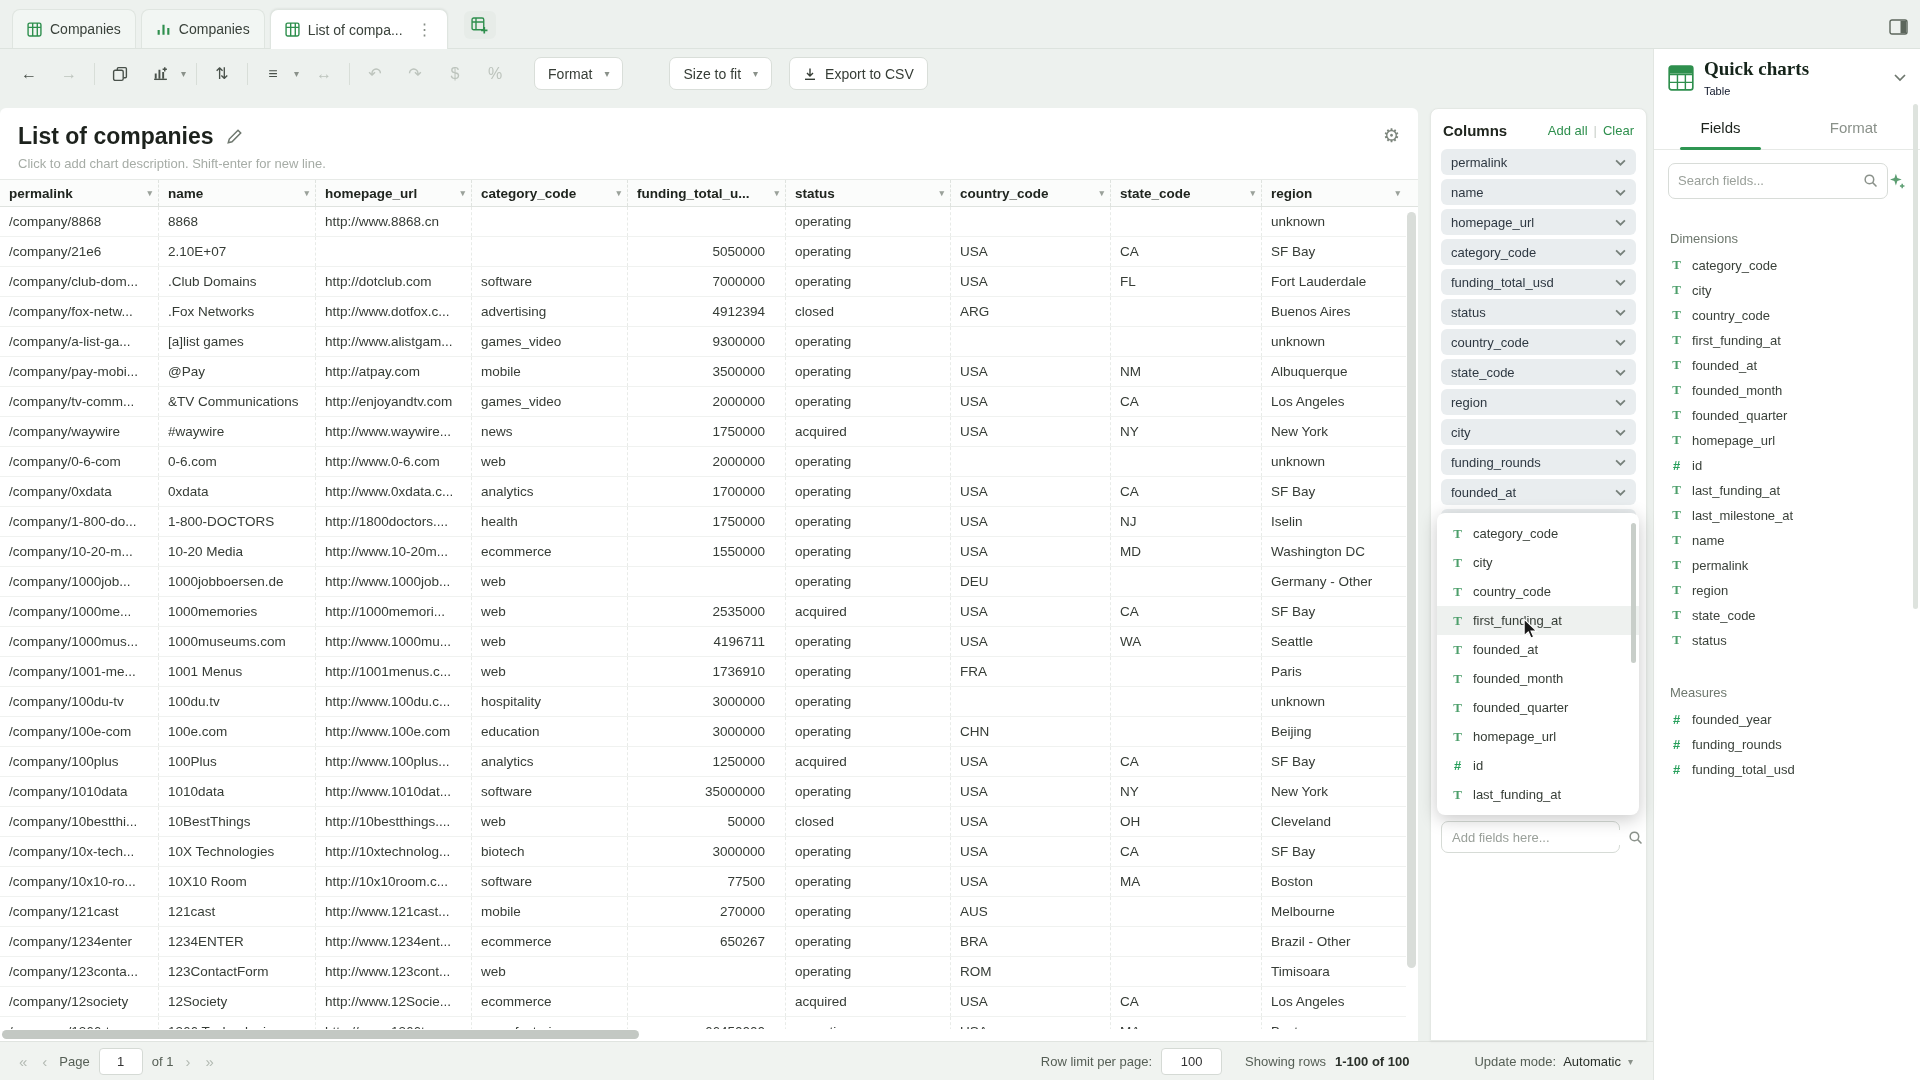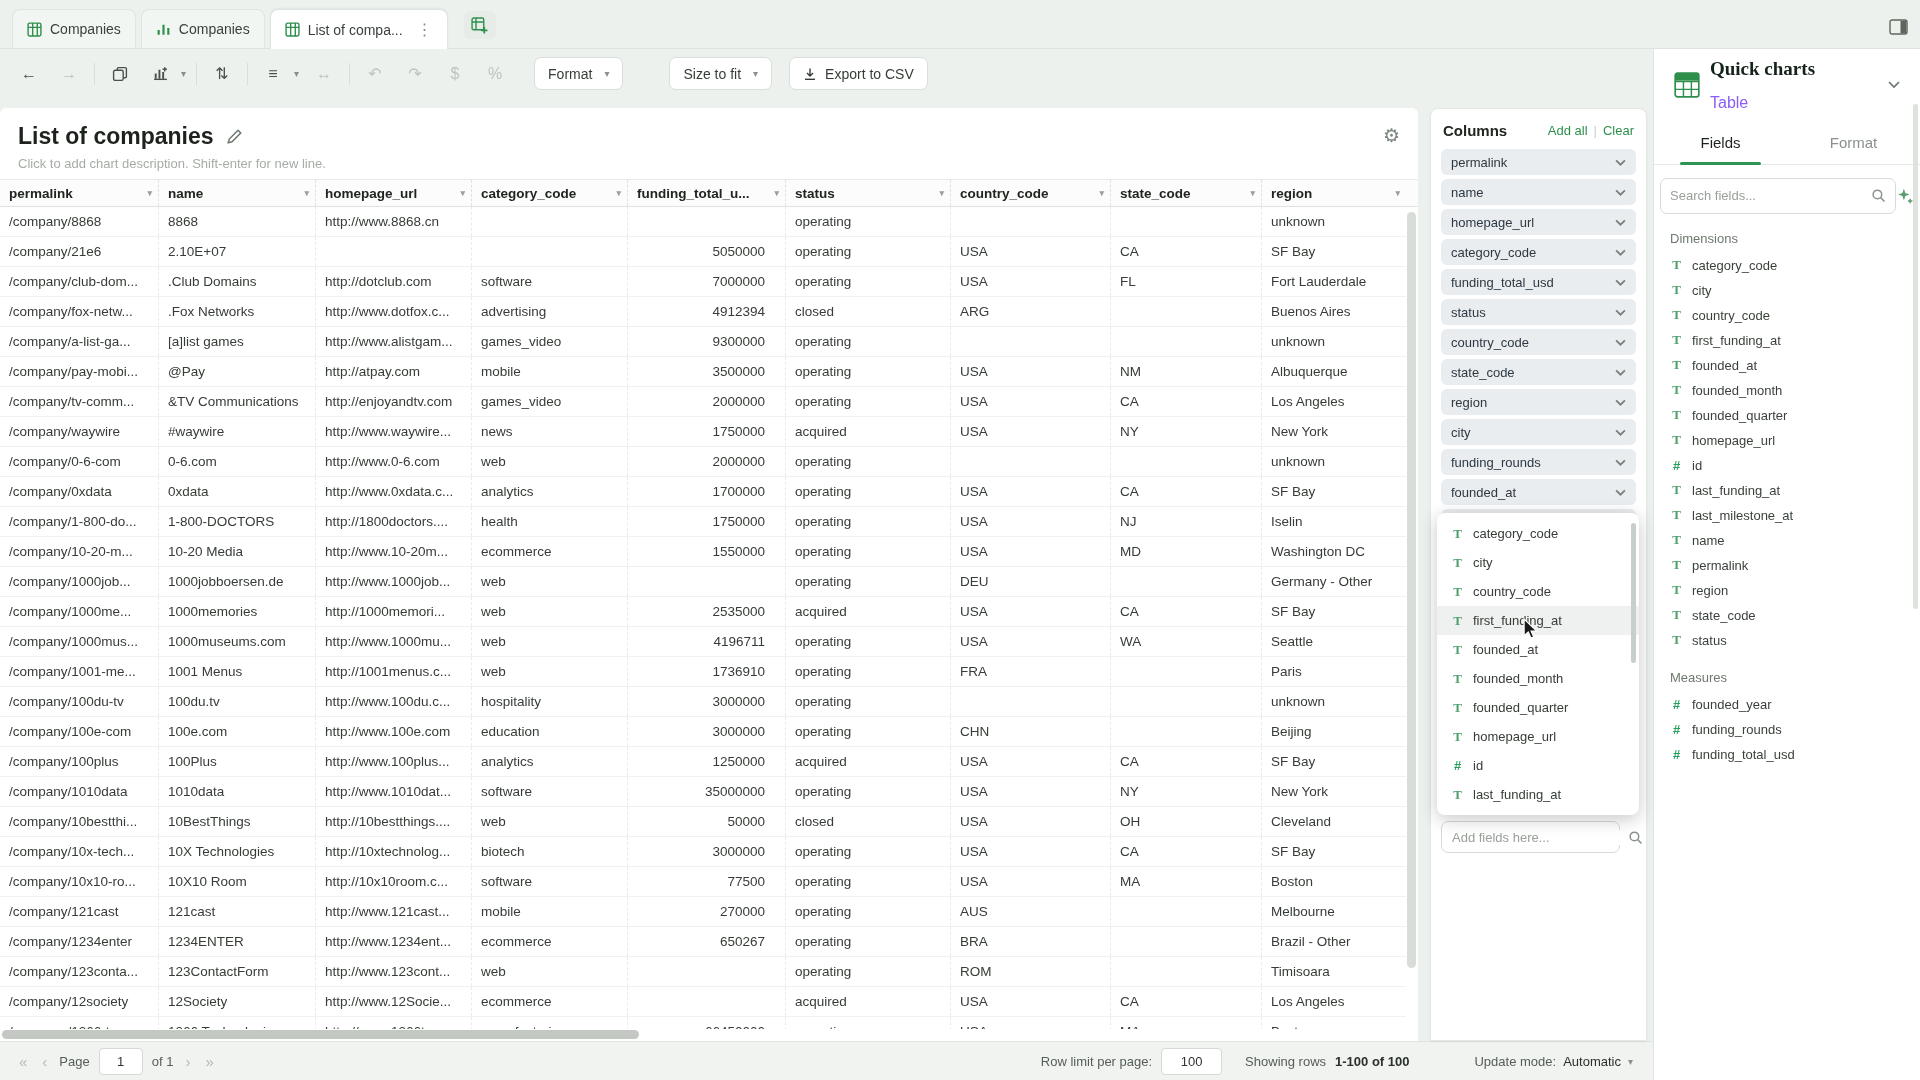--- a/index.html
+++ b/index.html
@@ -87,34 +87,34 @@
 
 .statusbar{flex:0 0 39px;display:flex;align-items:center;padding:0 16px;background:#f0f3f0;border-top:1px solid #e0e4e0;font-size:13px;color:#555e55;gap:9px}
 .pg-ic{color:#b3bab3;font-size:15px;cursor:pointer;padding:0 3px}
 .sb-input{width:44px;height:27px;border:1px solid #d5dad5;border-radius:4px;background:#fff;text-align:center;font-size:13px;font-family:inherit;color:#333;outline:none}
 .sb-input.wide{width:61px}
 .sb-strong{color:#2a302a;font-weight:700}
 .upd{display:flex;align-items:center;gap:7px;margin-left:56px;margin-right:4px}
 .upd-value{color:#2a302a;font-weight:500;cursor:pointer;display:flex;align-items:center;gap:5px}
 
 
-.qc-head{display:flex;align-items:center;gap:10px;padding:10px 20px;flex:0 0 49px}
+.qc-head{display:flex;align-items:center;gap:10px;padding:10px 14px;flex:0 0 49px}
 .qc-titles{display:flex;flex-direction:column}
 .qc-title{font-family:"Liberation Serif",serif;font-size:19px;font-weight:700;color:#15241a;line-height:1.05}
-.qc-sub{font-size:16px;color:#8b5cf6;margin-top:15px}
+.qc-sub{font-size:11px;color:#0f172a;margin-top:6px}
 .qc-chev{margin-left:auto;width:12px;height:8px;stroke:#6e776e;stroke-width:1.7;fill:none;cursor:pointer}
 .qc-tabs{display:flex;border-bottom:1px solid #e6e9e6;flex:0 0 43px}
 .qc-tab{flex:1;display:flex;align-items:center;justify-content:center;font-size:15px;color:#8a918a;cursor:pointer;position:relative}
 .qc-tab.active{color:#1d231d;font-weight:500}
 .qc-tab.active::after{content:"";position:absolute;bottom:-1px;left:26px;right:26px;height:3px;background:#2e9652;border-radius:2px}
-.qc-search-row{display:flex;align-items:center;margin:13px 6px 0}
+.qc-search-row{display:flex;align-items:center;margin:13px 14px 0}
 .qc-search{flex:1;height:36px;border:1px solid #d8dcd8;border-radius:7px;display:flex;align-items:center;padding:0 9px;background:#fff}
 .qc-search input{border:none;outline:none;flex:1;font-size:13px;font-family:inherit;color:#333;min-width:0}
 .qc-search input::placeholder{color:#9aa09a}
-.sec-label{font-size:13px;color:#6e786e;margin:17px 16px 7px}
+.sec-label{font-size:13px;color:#6e786e;margin:32px 16px 7px}
 .fld{height:25px;display:flex;align-items:center;gap:9px;padding:0 16px;font-size:13px;color:#3a413a;cursor:pointer;white-space:nowrap}
 .panel-scroll{position:absolute;right:2px;top:55px;width:5px;height:505px;background:#dee3de;border-radius:3px;cursor:pointer}
 
 
 .cursor{position:absolute;left:1521px;top:618px;z-index:40;pointer-events:none}
 svg{display:block}
 .icon-stroke{stroke:#2e8f4d;stroke-width:1.3;fill:none}
 </style>
 </head>
 <body>

